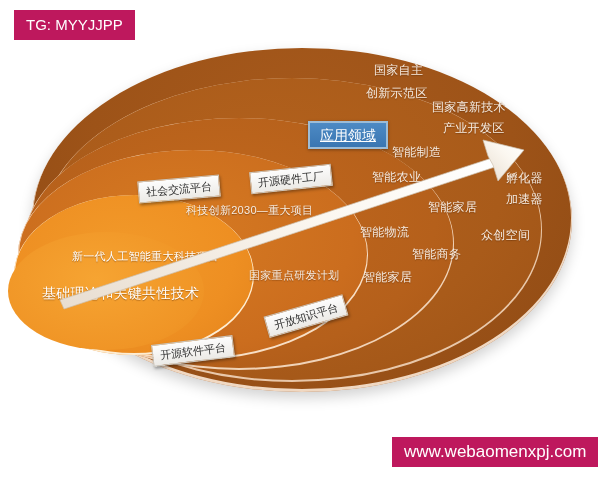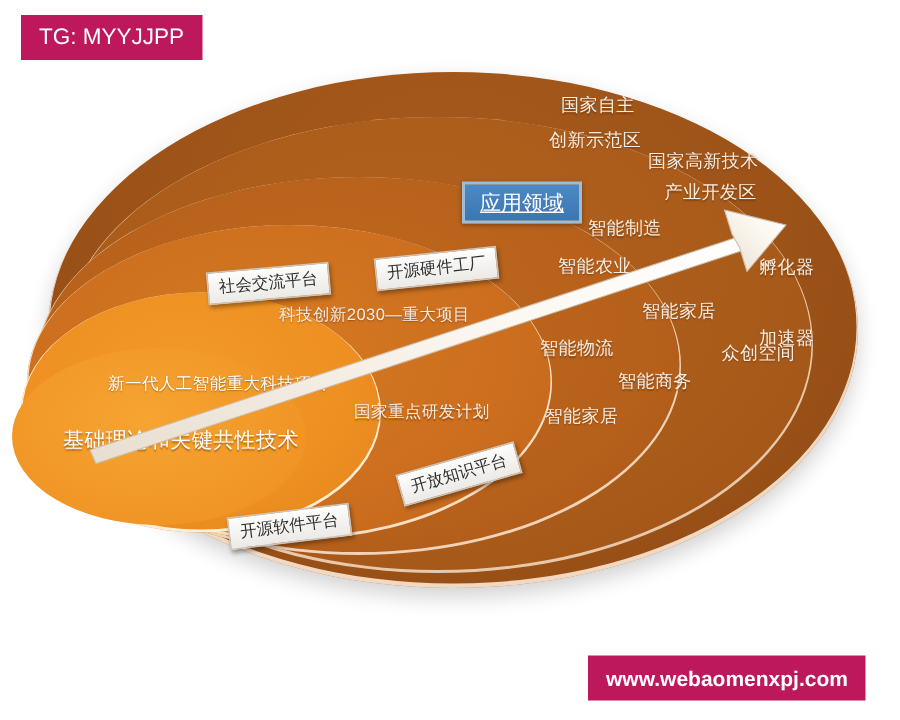--- a/index.html
+++ b/index.html
@@ -115,60 +115,60 @@
   .watermark {
     position: absolute;
     background: #be185d;
     color: #ffffff;
     font-size: 15px;
     line-height: 20px;
     padding: 5px 12px;
     white-space: nowrap;
   }
   #wm-top { left: 14px; top: 10px; }
-  #wm-bottom { left: 392px; top: 437px; font-size: 14px; font-weight: bold; }
+  #wm-bottom { left: 392px; top: 437px; font-size: 17px; }
 </style>
 </head>
 <body>
 
 <div id="stage">
 
   <div class="ellipse ell-outer"></div>
   <div class="ellipse ell-2"></div>
   <div class="ellipse ell-3"></div>
   <div class="ellipse ell-4"></div>
   <div class="ellipse ell-5"></div>
   <div class="ellipse ell-6"></div>
 
   <div class="ring-label big" style="left:374px; top:63px;">国家自主</div>
   <div class="ring-label big" style="left:366px; top:86px;">创新示范区</div>
 
   <div class="ring-label big" style="left:432px; top:100px;">国家高新技术</div>
   <div class="ring-label big" style="left:443px; top:121px;">产业开发区</div>
 
   <div class="ring-label big" style="left:506px; top:171px;">孵化器</div>
-  <div class="ring-label big" style="left:506px; top:192px;margin-top:26px;">加速器</div>
+  <div class="ring-label big" style="left:506px; top:192px;">加速器</div>
 
   <div class="ring-label big" style="left:481px; top:228px;">众创空间</div>
 
   <div class="ring-label big" style="left:392px; top:145px;">智能制造</div>
 
   <div class="ring-label big" style="left:344px; top:170px;margin-left:28px;">智能农业</div>
 
   <div class="ring-label big" style="left:428px; top:200px;">智能家居</div>
 
   <div class="ring-label big" style="left:360px; top:225px;font-family:Liberation Serif, serif;">智能物流</div>
 
   <div class="ring-label big" style="left:412px; top:247px;">智能商务</div>
 
   <div class="ring-label big" style="left:363px; top:270px;">智能家居</div>
 
   <div class="ring-label" style="left:186px; top:203px;">科技创新2030—重大项目</div>
 
-  <div class="ring-label" style="left:236px; top:268px;">国家重点研发计划</div>
+  <div class="ring-label" style="left:249px; top:268px;">国家重点研发计划</div>
 
   <div class="ring-label" style="left:72px; top:249px; color:#ffffff;">新一代人工智能重大科技项目</div>
 
   <div class="ring-label" style="left:42px; top:286px; font-size:14px; color:#ffffff;">基础理论和关键共性技术</div>
 
   <svg id="arrow-svg" viewBox="0 0 600 480">
     <defs>
       <linearGradient id="agrad" x1="0" y1="1" x2="1" y2="0">
         <stop offset="0%" stop-color="#e8ddd0"></stop>
         <stop offset="60%" stop-color="#fbf7f0"></stop>

